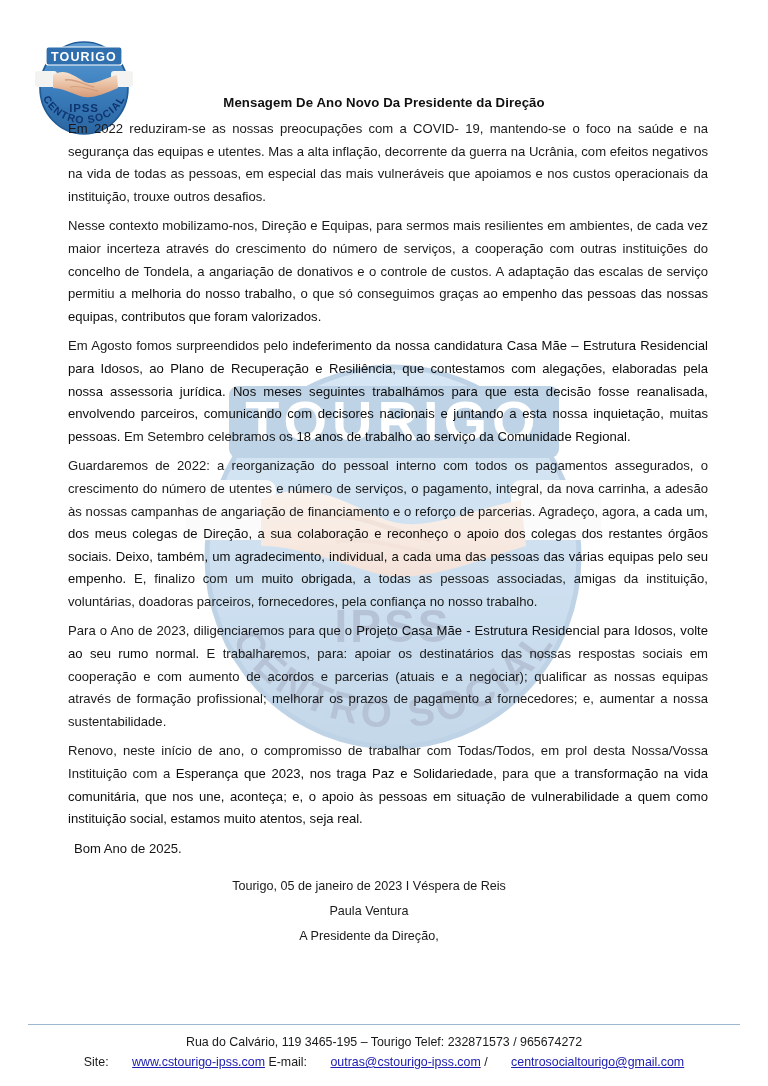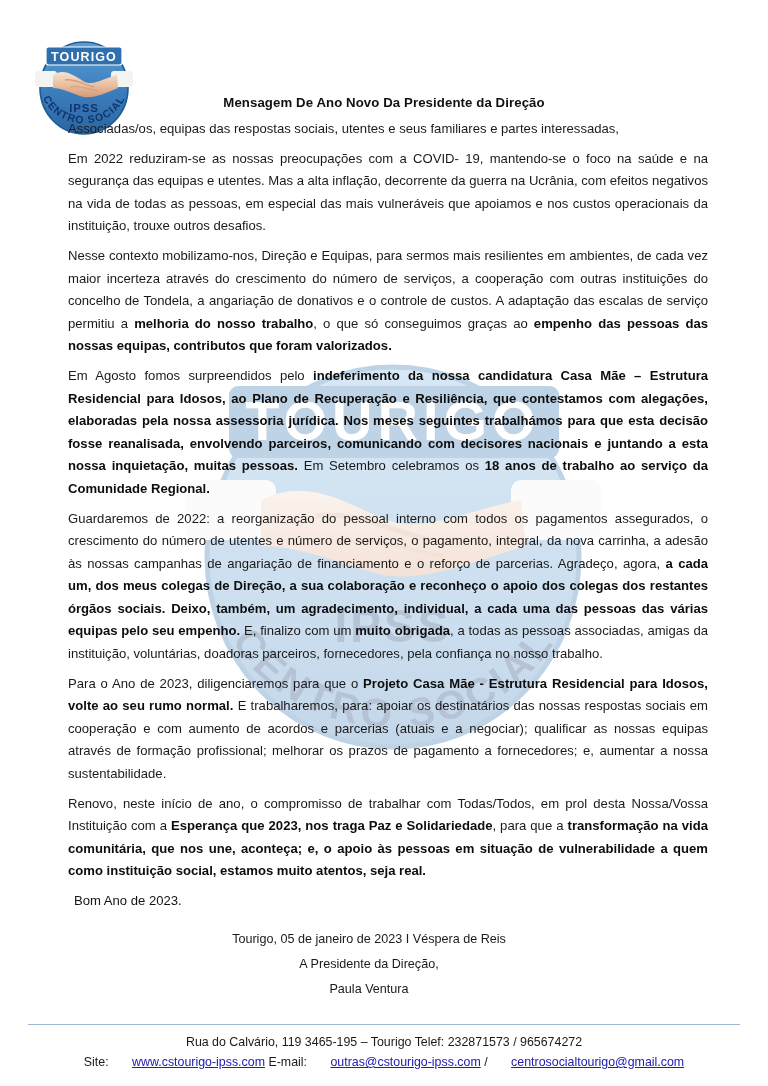--- a/index.html
+++ b/index.html
@@ -72,21 +72,21 @@
   }
   p.para {
     margin: 0 0 7px 0;
     font-size: 13.1px;
     line-height: 22.6px;
     text-align: justify;
     text-justify: inter-word;
     color: #1a1a1a;
   }
   p.nojust { text-align: left; }
-  b, strong { font-weight: bold; color: #0d0d0d; }
+  b, strong { font-weight: normal; color: #0d0d0d; }
 
   .salutation { margin-bottom: 9px; }
 
   .closing-line {
     margin: 4px 0 0 6px;
     font-size: 13.1px;
     line-height: 22.6px;
   }
 
   .signature {
@@ -199,21 +199,20 @@
           <textPath href="#lgArc" startOffset="50%" text-anchor="middle">CENTRO SOCIAL</textPath>
         </text>
       </svg>
     </div>
 
     <div class="doc-title">Mensagem De Ano Novo Da Presidente da Direção</div>
   </div>
 
   <div class="content">
 
-    <p class="para nojust salutation">Associadas/os, equipas das respostas sociais, utentes e seus familiares e partes interessadas,</p>
 
     <p class="para">
       <span>Em 2022 reduziram-se as nossas preocupações com a COVID- 19, mantendo-se o foco na saúde e na segurança das equipas e utentes. Mas a alta inflação, decorrente da guerra na Ucrânia, com efeitos negativos na vida de todas as pessoas, em especial das mais vulneráveis que apoiamos e nos custos operacionais da instituição, trouxe outros desafios.</span>
     </p>
 
     <p class="para">
       <span>Nesse contexto mobilizamo-nos, Direção e Equipas, para sermos mais resilientes em ambientes, de cada vez maior incerteza através do crescimento do número de serviços, a cooperação com outras instituições do concelho de Tondela, a angariação de donativos e o controle de custos. A adaptação das escalas de serviço permitiu a </span><b>melhoria do nosso trabalho</b><span>, o que só conseguimos graças ao </span><b>empenho das pessoas das nossas equipas</b><b>,  contributos que  foram valorizados.</b>
     </p>
 
     <p class="para">
@@ -225,26 +224,26 @@
     </p>
 
     <p class="para">
       <span>Para o Ano de 2023, diligenciaremos para que o </span><b>Projeto Casa Mãe - Estrutura Residencial para Idosos, volte ao seu rumo normal.</b><span> E trabalharemos, para: apoiar os destinatários das nossas respostas sociais em cooperação e com aumento de acordos e parcerias (atuais e a negociar); qualificar as nossas equipas através de formação profissional; melhorar os prazos de pagamento a fornecedores; e, aumentar a nossa sustentabilidade.</span>
     </p>
 
     <p class="para">
       <span>Renovo, neste início de ano, o compromisso de trabalhar com Todas/Todos, em prol desta Nossa/Vossa Instituição com a </span><b>Esperança que 2023, nos traga Paz e Solidariedade</b><span>, para que a </span><b>transformação na vida comunitária, que nos une, aconteça; e, o apoio às pessoas em situação de vulnerabilidade a quem como instituição social, estamos muito atentos, seja real.</b>
     </p>
 
-    <p class="closing-line">Bom Ano de 2023.</p>
+    <p class="closing-line">Bom Ano de 2025.</p>
 
     <div class="signature">
       <div>Tourigo, 05 de janeiro de 2023 I Véspera de Reis</div>
+      <div>Paula Ventura</div>
       <div>A Presidente da Direção,</div>
-      <div>Paula Ventura</div>
     </div>
 
   </div>
 
   <div class="footer">
     <div class="footer-rule"></div>
     <div class="footer-line">Rua do Calvário, 119  3465-195 – Tourigo  Telef: 232871573 / 965674272</div>
     <div class="footer-line">
       <span>Site:</span>
       <a class="lnk" href="#">www.cstourigo-ipss.com</a>

